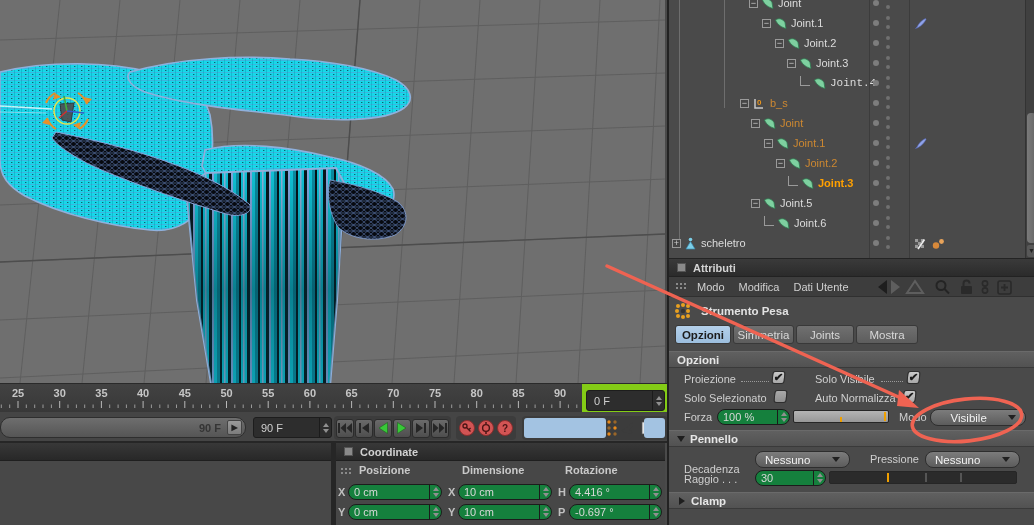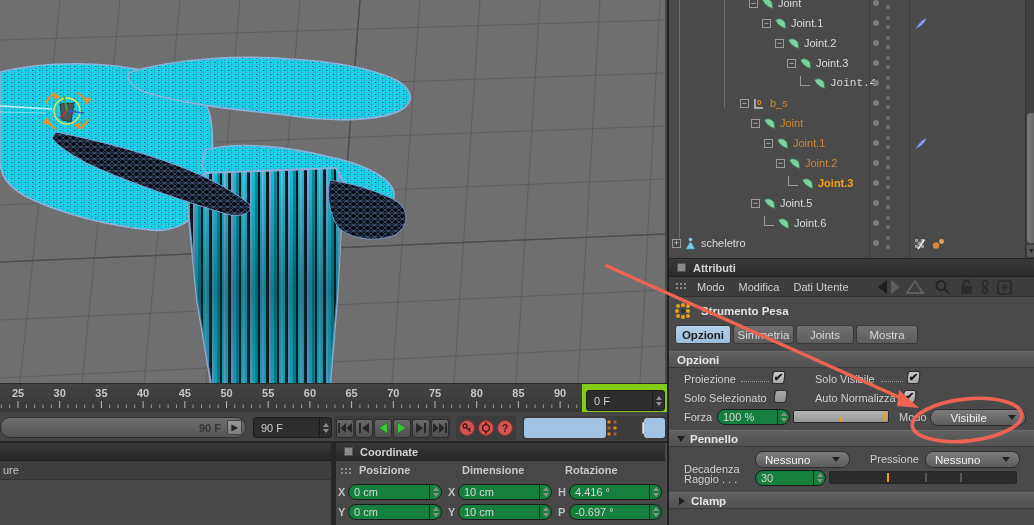--- a/index.html
+++ b/index.html
@@ -377,23 +377,20 @@
           <rect x="4" y="3" width="9.5" height="12" fill="#e6e6e6" stroke="#555" stroke-width="0.7"></rect>
           <rect x="10" y="3.5" width="4.2" height="4.8" fill="#e8a020"></rect>
           <path d="M13.5,15 L9.5,15 L13.5,11 Z" fill="#b0b0b0"></path>
         </svg>
       </span>
     </div>
 
   <div class="abs" id="bottomdivider"></div>
   <div class="abs" id="leftpanel">
     <div class="panel-title"></div>
-    <div class="menurow">
-      <span>ure</span>
-    </div>
   </div>
   <div class="abs vdiv" style="left:331px;top:443px;width:5px;height:82px;"></div>
 
   <div class="abs" id="coordpanel">
     <div class="panel-title">
       <span style="display:inline-block;width:9px;height:9px;background:#8a8a8a;border:1px solid #555;margin:0 7px 0 8px;"></span>
       <span>Coordinate</span>
     </div>
     <span class="grip abs" style="left:4px;top:24px;"></span>
     <div class="colhead abs" style="left:23px;top:21px;">Posizione</div>

